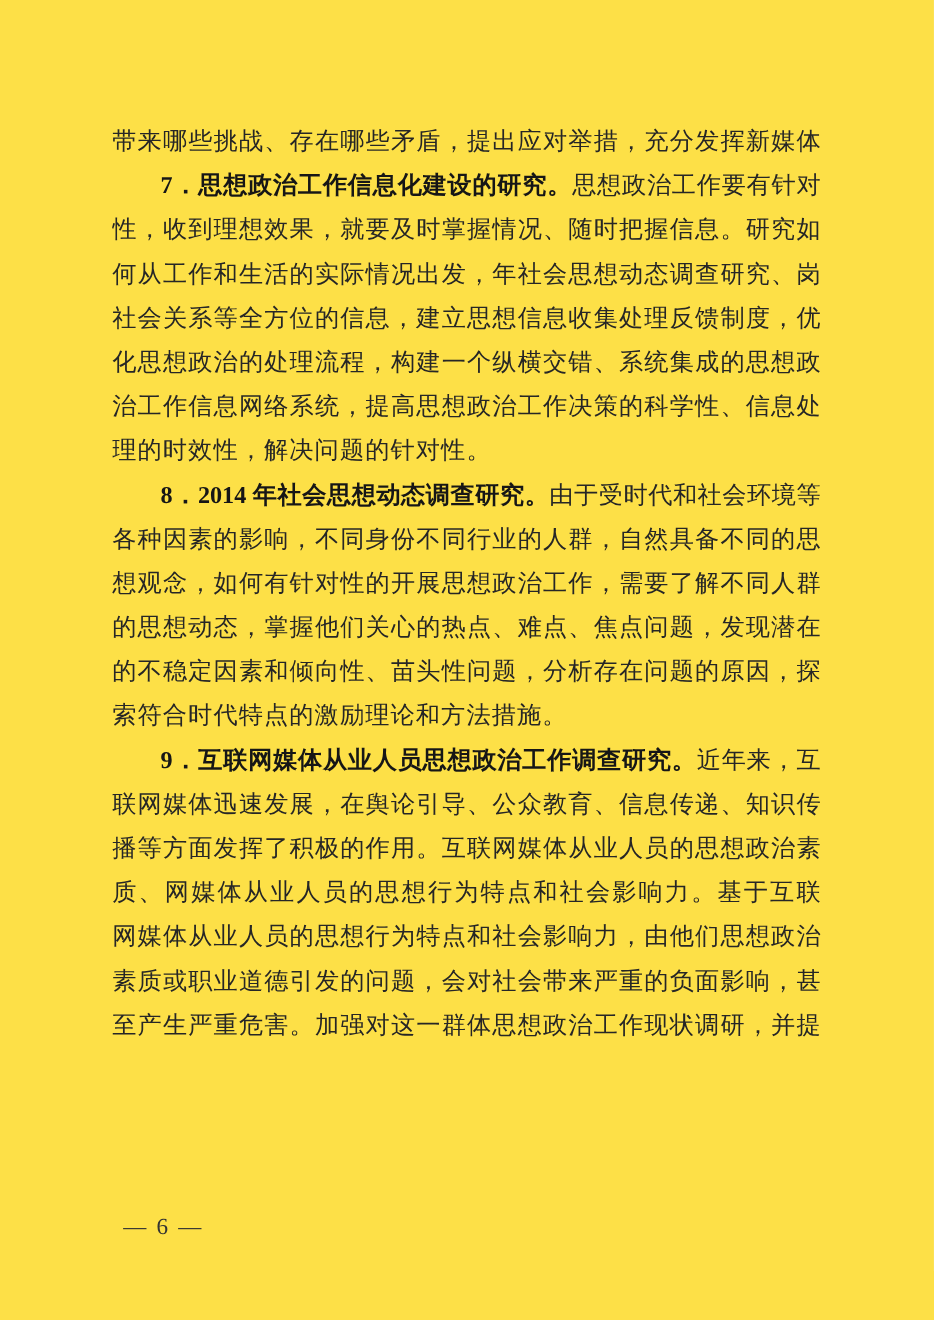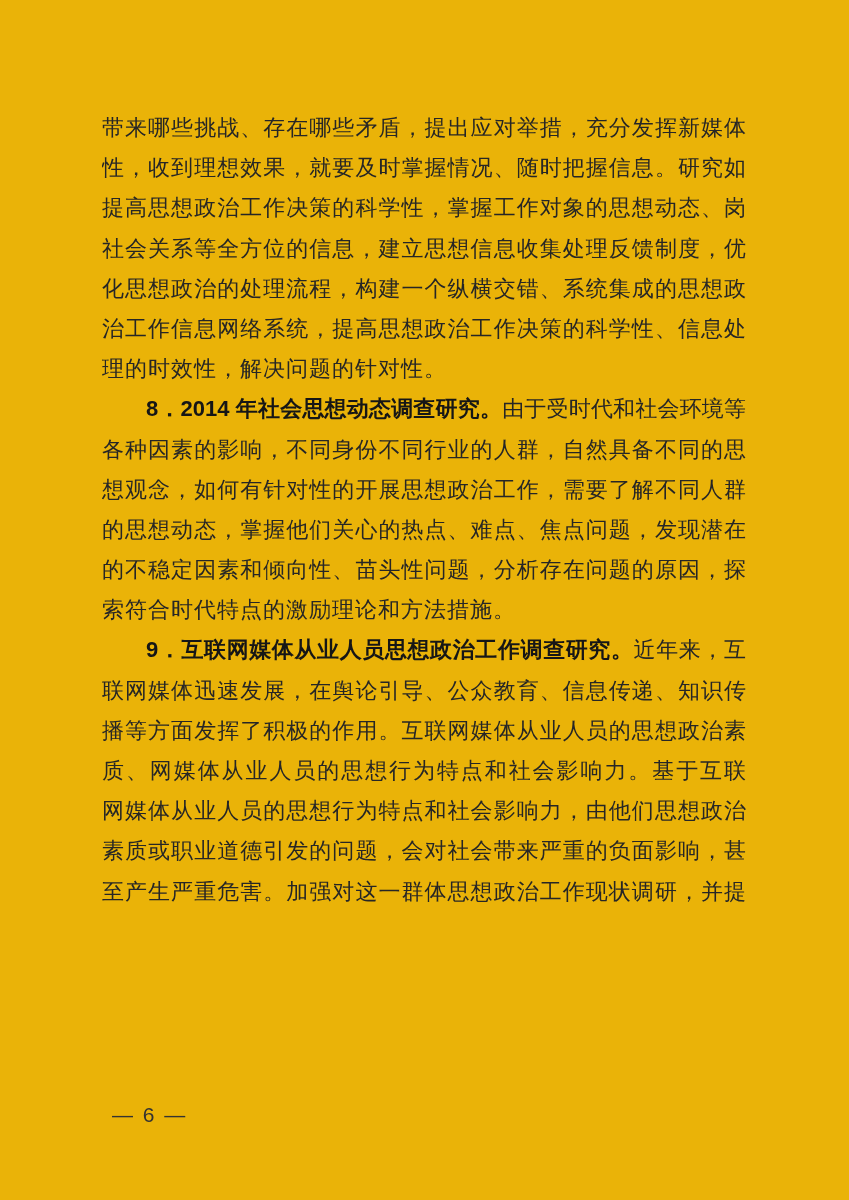--- a/index.html
+++ b/index.html
@@ -5,23 +5,23 @@
   html, body {
     margin: 0;
     padding: 0;
     background: #e8e8e8;
   }
   .page {
     position: relative;
     width: 849px;
     height: 1200px;
     margin: 0 auto;
-    background: #eab308;
+    background: #fde047;
     overflow: hidden;
-    font-family: Liberation Sans, sans-serif;
+    font-family: Liberation Serif, serif;
     color: #262626;
   }
   .text-block {
     position: absolute;
     top: 108px;
     left: 102px;
     width: 644px;
   }
   .para {
     margin: 0;
@@ -62,22 +62,23 @@
 </style>
 </head>
 <body>
 
 <div class="page">
   <div class="text-block">
       <div class="para">
         <div class="line"><span class="seg">带来哪些挑战、存在哪些矛盾，提出应对举措，充分发挥新媒体</span></div>
       </div>
       <div class="para">
+        <div class="line indent"><span class="seg bold">7．思想政治工作信息化建设的研究。</span><span class="seg">思想政治工作要有针对</span></div>
         <div class="line"><span class="seg">性，收到理想效果，就要及时掌握情况、随时把握信息。研究如</span></div>
-        <div class="line"><span class="seg">提高思想政治工作决策的科学性，掌握工作对象的思想动态、岗</span></div>
+        <div class="line"><span class="seg">何从工作和生活的实际情况出发，年社会思想动态调查研究、岗</span></div>
         <div class="line"><span class="seg">社会关系等全方位的信息，建立思想信息收集处理反馈制度，优</span></div>
         <div class="line"><span class="seg">化思想政治的处理流程，构建一个纵横交错、系统集成的思想政</span></div>
         <div class="line"><span class="seg">治工作信息网络系统，提高思想政治工作决策的科学性、信息处</span></div>
         <div class="line last"><span class="seg">理的时效性，解决问题的针对性。</span></div>
       </div>
       <div class="para">
         <div class="line indent"><span class="seg bold">8．2014 年社会思想动态调查研究。</span><span class="seg">由于受时代和社会环境等</span></div>
         <div class="line"><span class="seg">各种因素的影响，不同身份不同行业的人群，自然具备不同的思</span></div>
         <div class="line"><span class="seg">想观念，如何有针对性的开展思想政治工作，需要了解不同人群</span></div>
         <div class="line"><span class="seg">的思想动态，掌握他们关心的热点、难点、焦点问题，发现潜在</span></div>

